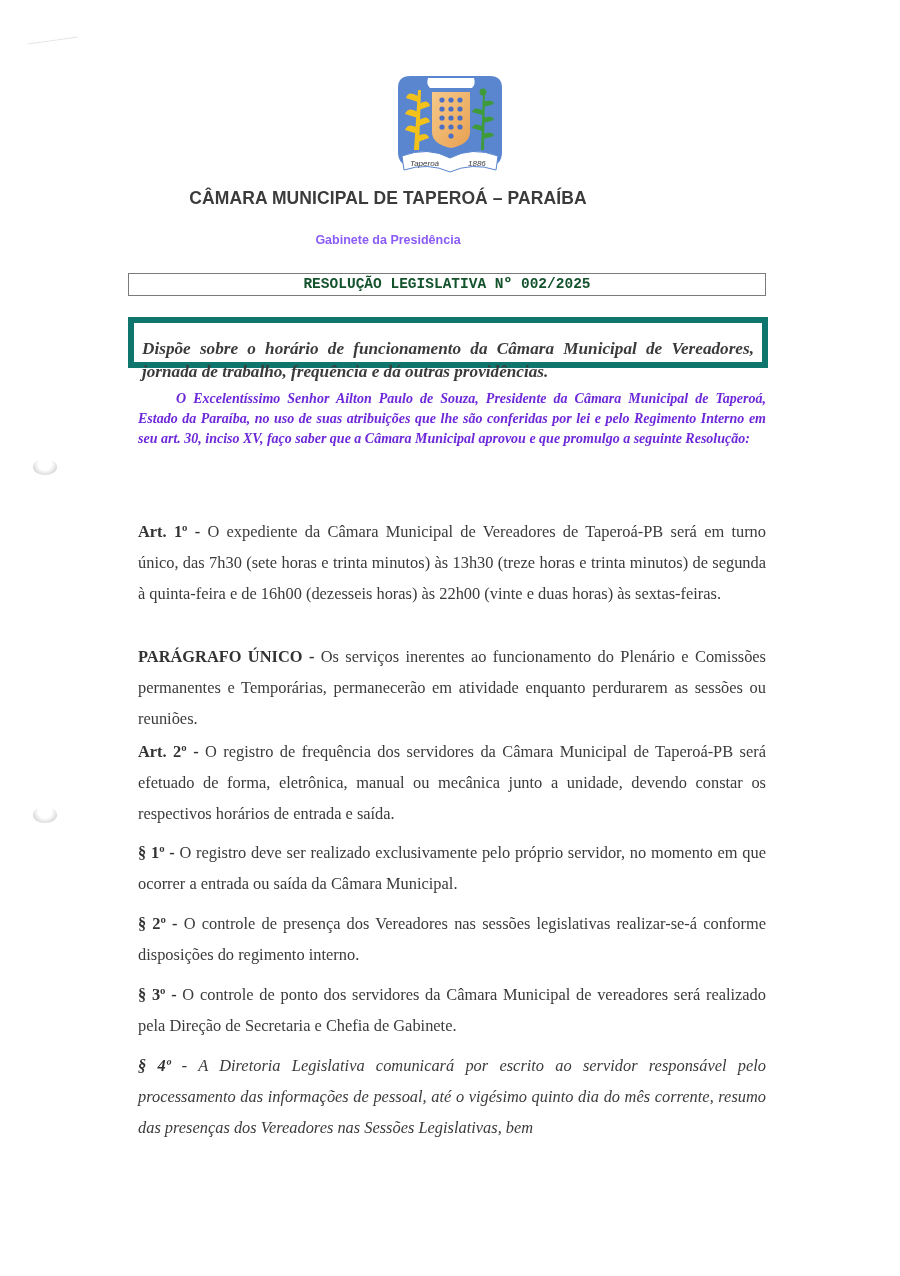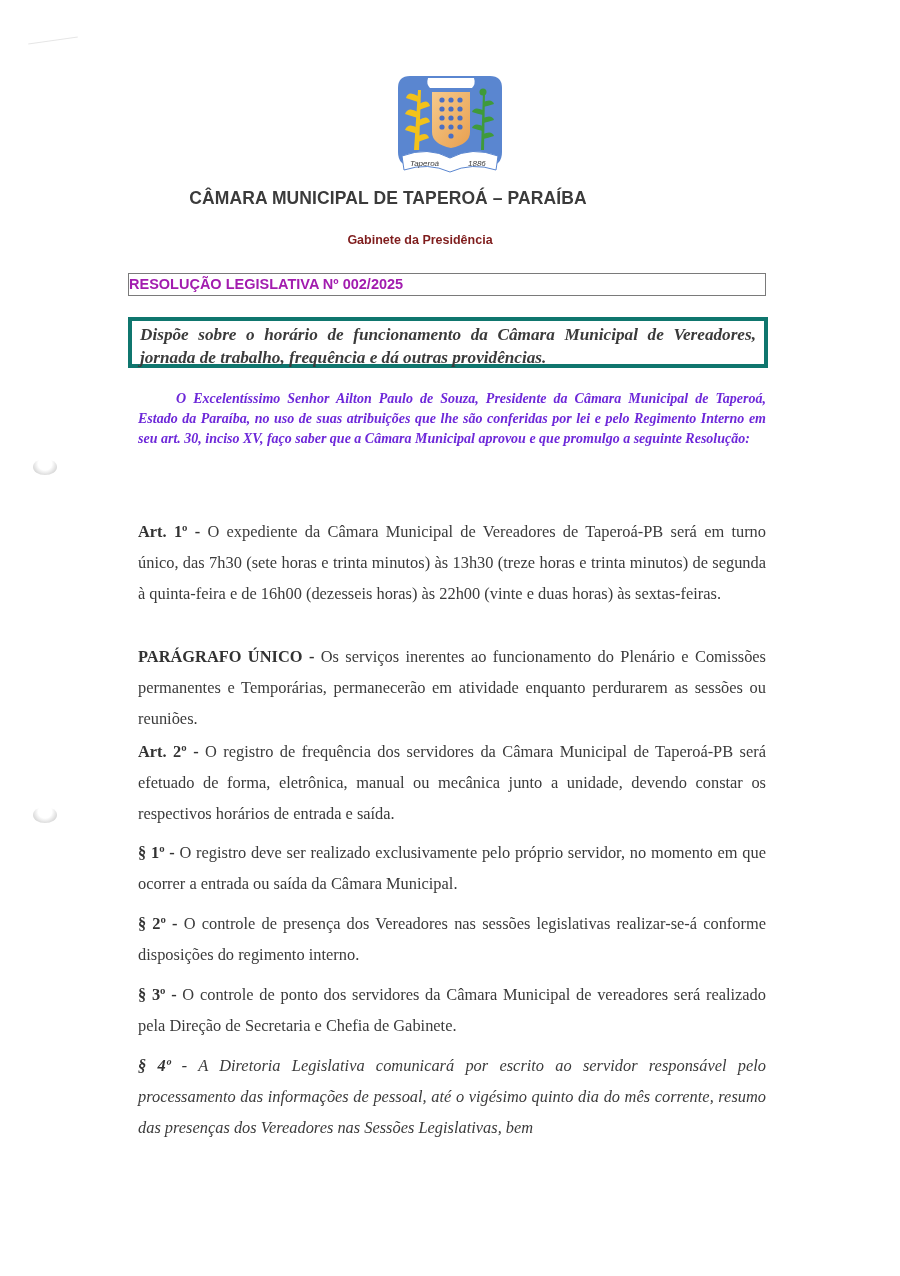--- a/index.html
+++ b/index.html
@@ -13,30 +13,30 @@
     position: absolute; width: 24px; height: 16px; border-radius: 50%;
     background: radial-gradient(ellipse at 50% 30%, #ffffff 40%, #d8d8d8 75%, #9a9a9a 100%);
   }
   .scan-mark { position: absolute; height: 1px; background: #e6e6e6; }
 
   .logo { position: absolute; left: 388px; top: 68px; width: 124px; height: 102px; }
 
   .header { position: absolute; left: 0; width: 776px; text-align: center; }
   .h-title { top: 182px; font-family: "Liberation Sans", sans-serif; font-weight: bold; font-size: 17.5px; color: #3b3b3b; letter-spacing: 0.1px; }
   .h-sub { top: 204px; font-family: "Liberation Sans", sans-serif; font-weight: bold; font-size: 16.5px; color: #3b3b3b; }
-  .h-office { top: 227px; font-family: "Liberation Sans", sans-serif; font-weight: bold; font-size: 12.5px; color: #7f1d1d; padding-left: 32px; }
+  .h-office { top: 227px; font-family: "Liberation Sans", sans-serif; font-weight: bold; font-size: 12.5px; color: #8b5cf6; }
 
   .title-box {
     position: absolute; left: 128px; top: 267px; width: 638px; height: 23px;
-    border: 1px solid #7a7a7a; box-sizing: border-box; 
-    font-family: Liberation Sans, sans-serif; font-weight: bold; font-size: 14.5px; line-height: 21px; color: #a21caf;
+    border: 1px solid #7a7a7a; box-sizing: border-box; text-align: center;
+    font-family: Liberation Mono, monospace; font-weight: bold; font-size: 14.5px; line-height: 21px; color: #14532d;
   }
   .summary-box {
     position: absolute; left: 128px; top: 311px; width: 640px; height: 51px;
-    border: 4px solid #0f766e; box-sizing: border-box; padding: 2px 8px 0 8px;
+    border: 6px solid #0f766e; box-sizing: border-box; padding: 14px 8px 0 8px;
     font-family: "Liberation Serif", serif; font-weight: bold; font-style: italic; font-size: 17.2px; line-height: 23px;
     text-align: justify; text-align-last: left; color: #3b3b3b;
   }
 
   .preamble {
     position: absolute; left: 138px; top: 383px; width: 628px;
     font-family: "Liberation Serif", serif; font-style: italic; font-weight: bold; font-size: 14px; line-height: 20px;
     text-align: justify; color: #6d28d9;
   }
   .preamble .indent { display: inline-block; width: 38px; }

